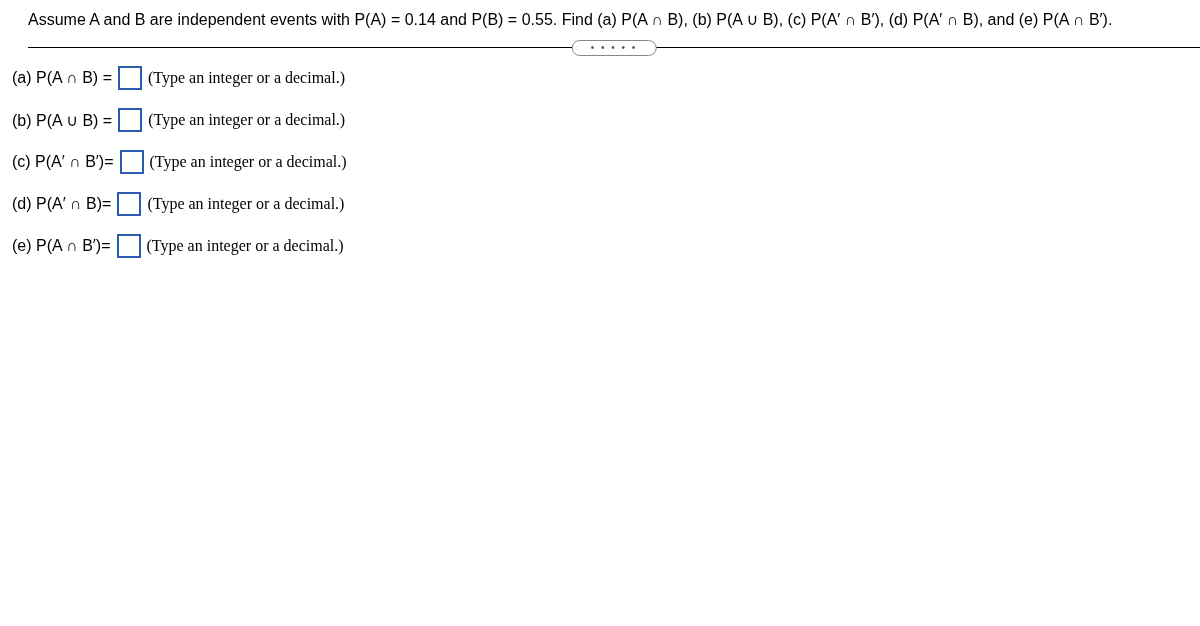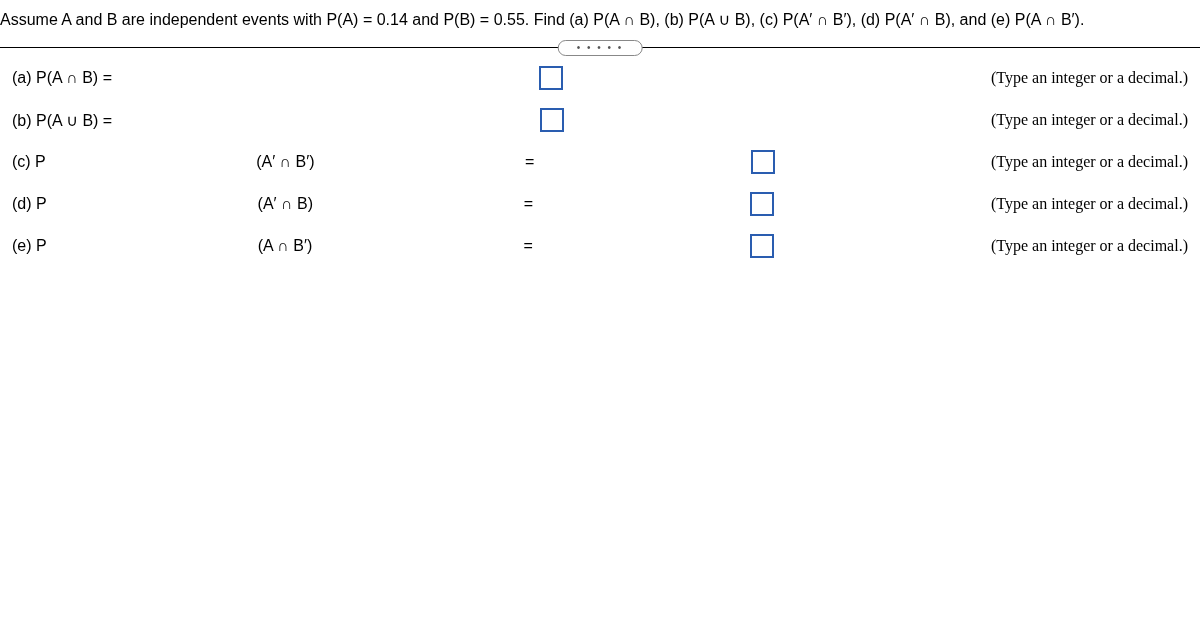--- a/index.html
+++ b/index.html
@@ -13,20 +13,21 @@
       background: #ffffff;
       width: 1200px;
       height: 626px;
       position: relative;
     }
     .question-header {
       padding: 10px 12px 18px 0;
       border-bottom: 1px solid #000;
       position: relative;
       font-size: 16px;
+      margin-left: 28px;
     }
     .ellipsis-badge {
       position: absolute;
       left: 50%;
       transform: translateX(-50%);
       bottom: -9px;
       background: #fff;
       border: 1px solid #888;
       border-radius: 10px;
       padding: 0px 18px;
@@ -37,21 +38,20 @@
       height: 16px;
     }
     .answer-section {
       padding: 18px 12px;
     }
     .answer-row {
       display: flex;
       align-items: center;
       margin-bottom: 18px;
       font-size: 16px;
-      justify-content: space-between;
     }
     .answer-label {
       white-space: nowrap;
     }
     .input-box {
       display: inline-block;
       width: 24px;
       height: 24px;
       border: 2px solid #2a5db0;
       margin: 0 6px;

